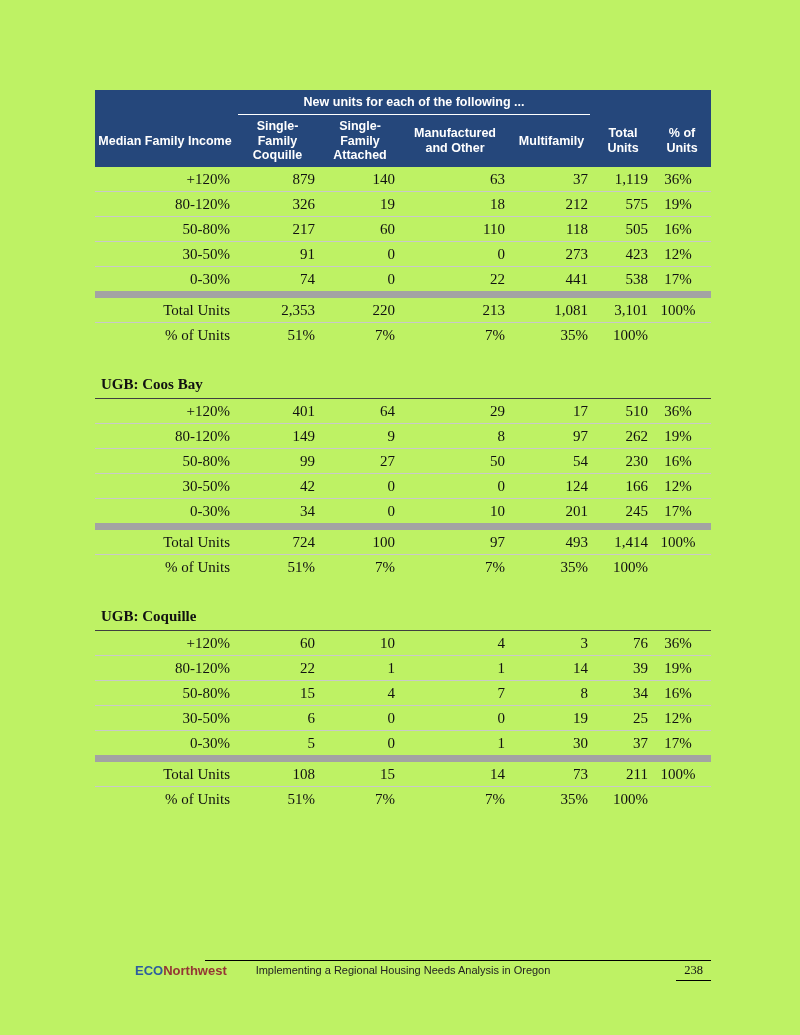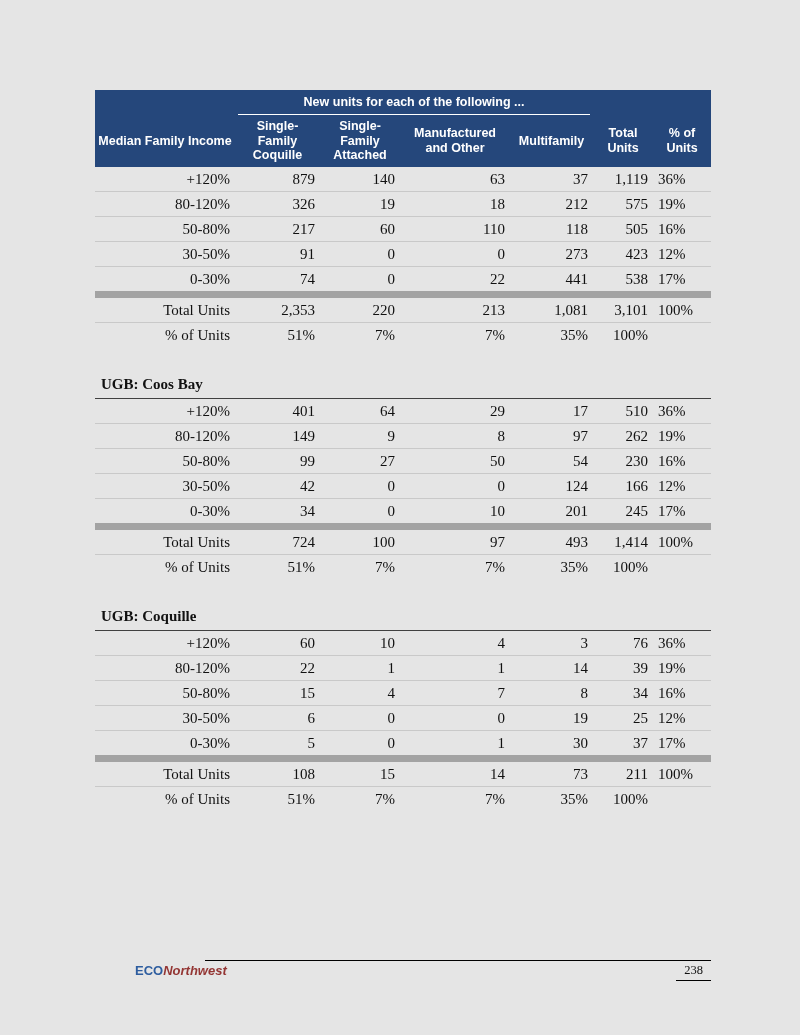--- a/index.html
+++ b/index.html
@@ -5,21 +5,21 @@
   * { box-sizing: border-box; }
   html, body { margin: 0; padding: 0; }
   body {
     width: 800px; height: 1035px;
     background: #ffffff;
     font-family: "Liberation Serif", serif;
     color: #111;
     position: relative;
     overflow: hidden;
   }
-  .page { position: absolute; inset: 0; background: #e5e5e5; }
+  .page { position: absolute; inset: 0; background: #bef264; }
 
   table.main {
     position: absolute; left: 95px; top: 90px; width: 616px;
     border-collapse: collapse; table-layout: fixed;
   }
   thead th {
     background: #25477B; color: #fff;
     font-family: "Liberation Sans", sans-serif;
     font-weight: bold; font-size: 12.5px;
     vertical-align: middle; padding: 2px 3px;
@@ -29,40 +29,40 @@
   .spanhead {
     display: block; margin: 0 3px; padding-bottom: 4px;
     border-bottom: 1.5px solid #fff; text-align: center;
   }
   tr.h2 th { height: 52px; text-align: center; }
   tr.h2 th.mfi { text-align: center; }
 
   td { font-size: 15px; padding: 3px 5px; line-height: 1.2; }
   td.lbl { text-align: right; padding-left: 6px; }
   td.num { text-align: right; padding-right: 5px; }
-  td.pctv { text-align: left; padding-right: 13px; }
+  td.pctv { text-align: center; padding-right: 13px; }
 
   tr.sect td {
     font-weight: bold; font-size: 15px;
     padding: 27px 0 5px 6px;
     border-bottom: 1px solid #404040;
   }
   tr.r td     { border-bottom: 1px solid #c9c9c9; }
   tr.rlast td { border-bottom: 7px solid #a3a3a3; }
   tr.total td { border-bottom: 1px solid #c9c9c9; }
   tr.pctrow td{ border-bottom: none; padding-bottom: 4px; }
 
   .footer { position: absolute; left: 95px; top: 960px; width: 616px; height: 28px; }
   .footer .rule { position: absolute; left: 110px; right: 0; top: 0; border-top: 1px solid #000; }
   .brand {
     position: absolute; left: 0; top: 3px;
     font-family: "Liberation Sans", sans-serif; font-weight: bold; font-size: 13px;
   }
   .brand .eco { color: #2D5D9F; margin-left: 40px; }
-  .brand .nw  { color: #943634; font-style: italic; }
+  .brand .nw  { color: #943634; }
   .fcenter {
     position: absolute; left: 0; right: 0; top: 4px; text-align: center;
     font-family: "Liberation Sans", sans-serif; font-size: 11px; color: #222;
   }
   .fpage {
     position: absolute; right: 0; top: 3px;
     font-size: 12.5px; font-family: "Liberation Serif", serif;
     border-bottom: 1px solid #000; padding: 0 8px 2px 8px;
   }
 </style>
@@ -301,16 +301,17 @@
           <td class="num">35%</td>
           <td class="num">100%</td>
           <td class="pctv"></td>
         </tr>
     </tbody>
   </table>
 
   <div class="footer">
     <div class="rule"></div>
     <div class="brand"><span class="eco">ECO</span><span class="nw">Northwest</span></div>
+    <div class="fcenter">Implementing a Regional Housing Needs Analysis in Oregon</div>
     <div class="fpage">238</div>
   </div>
 
 </div>
 
 </body></html>

